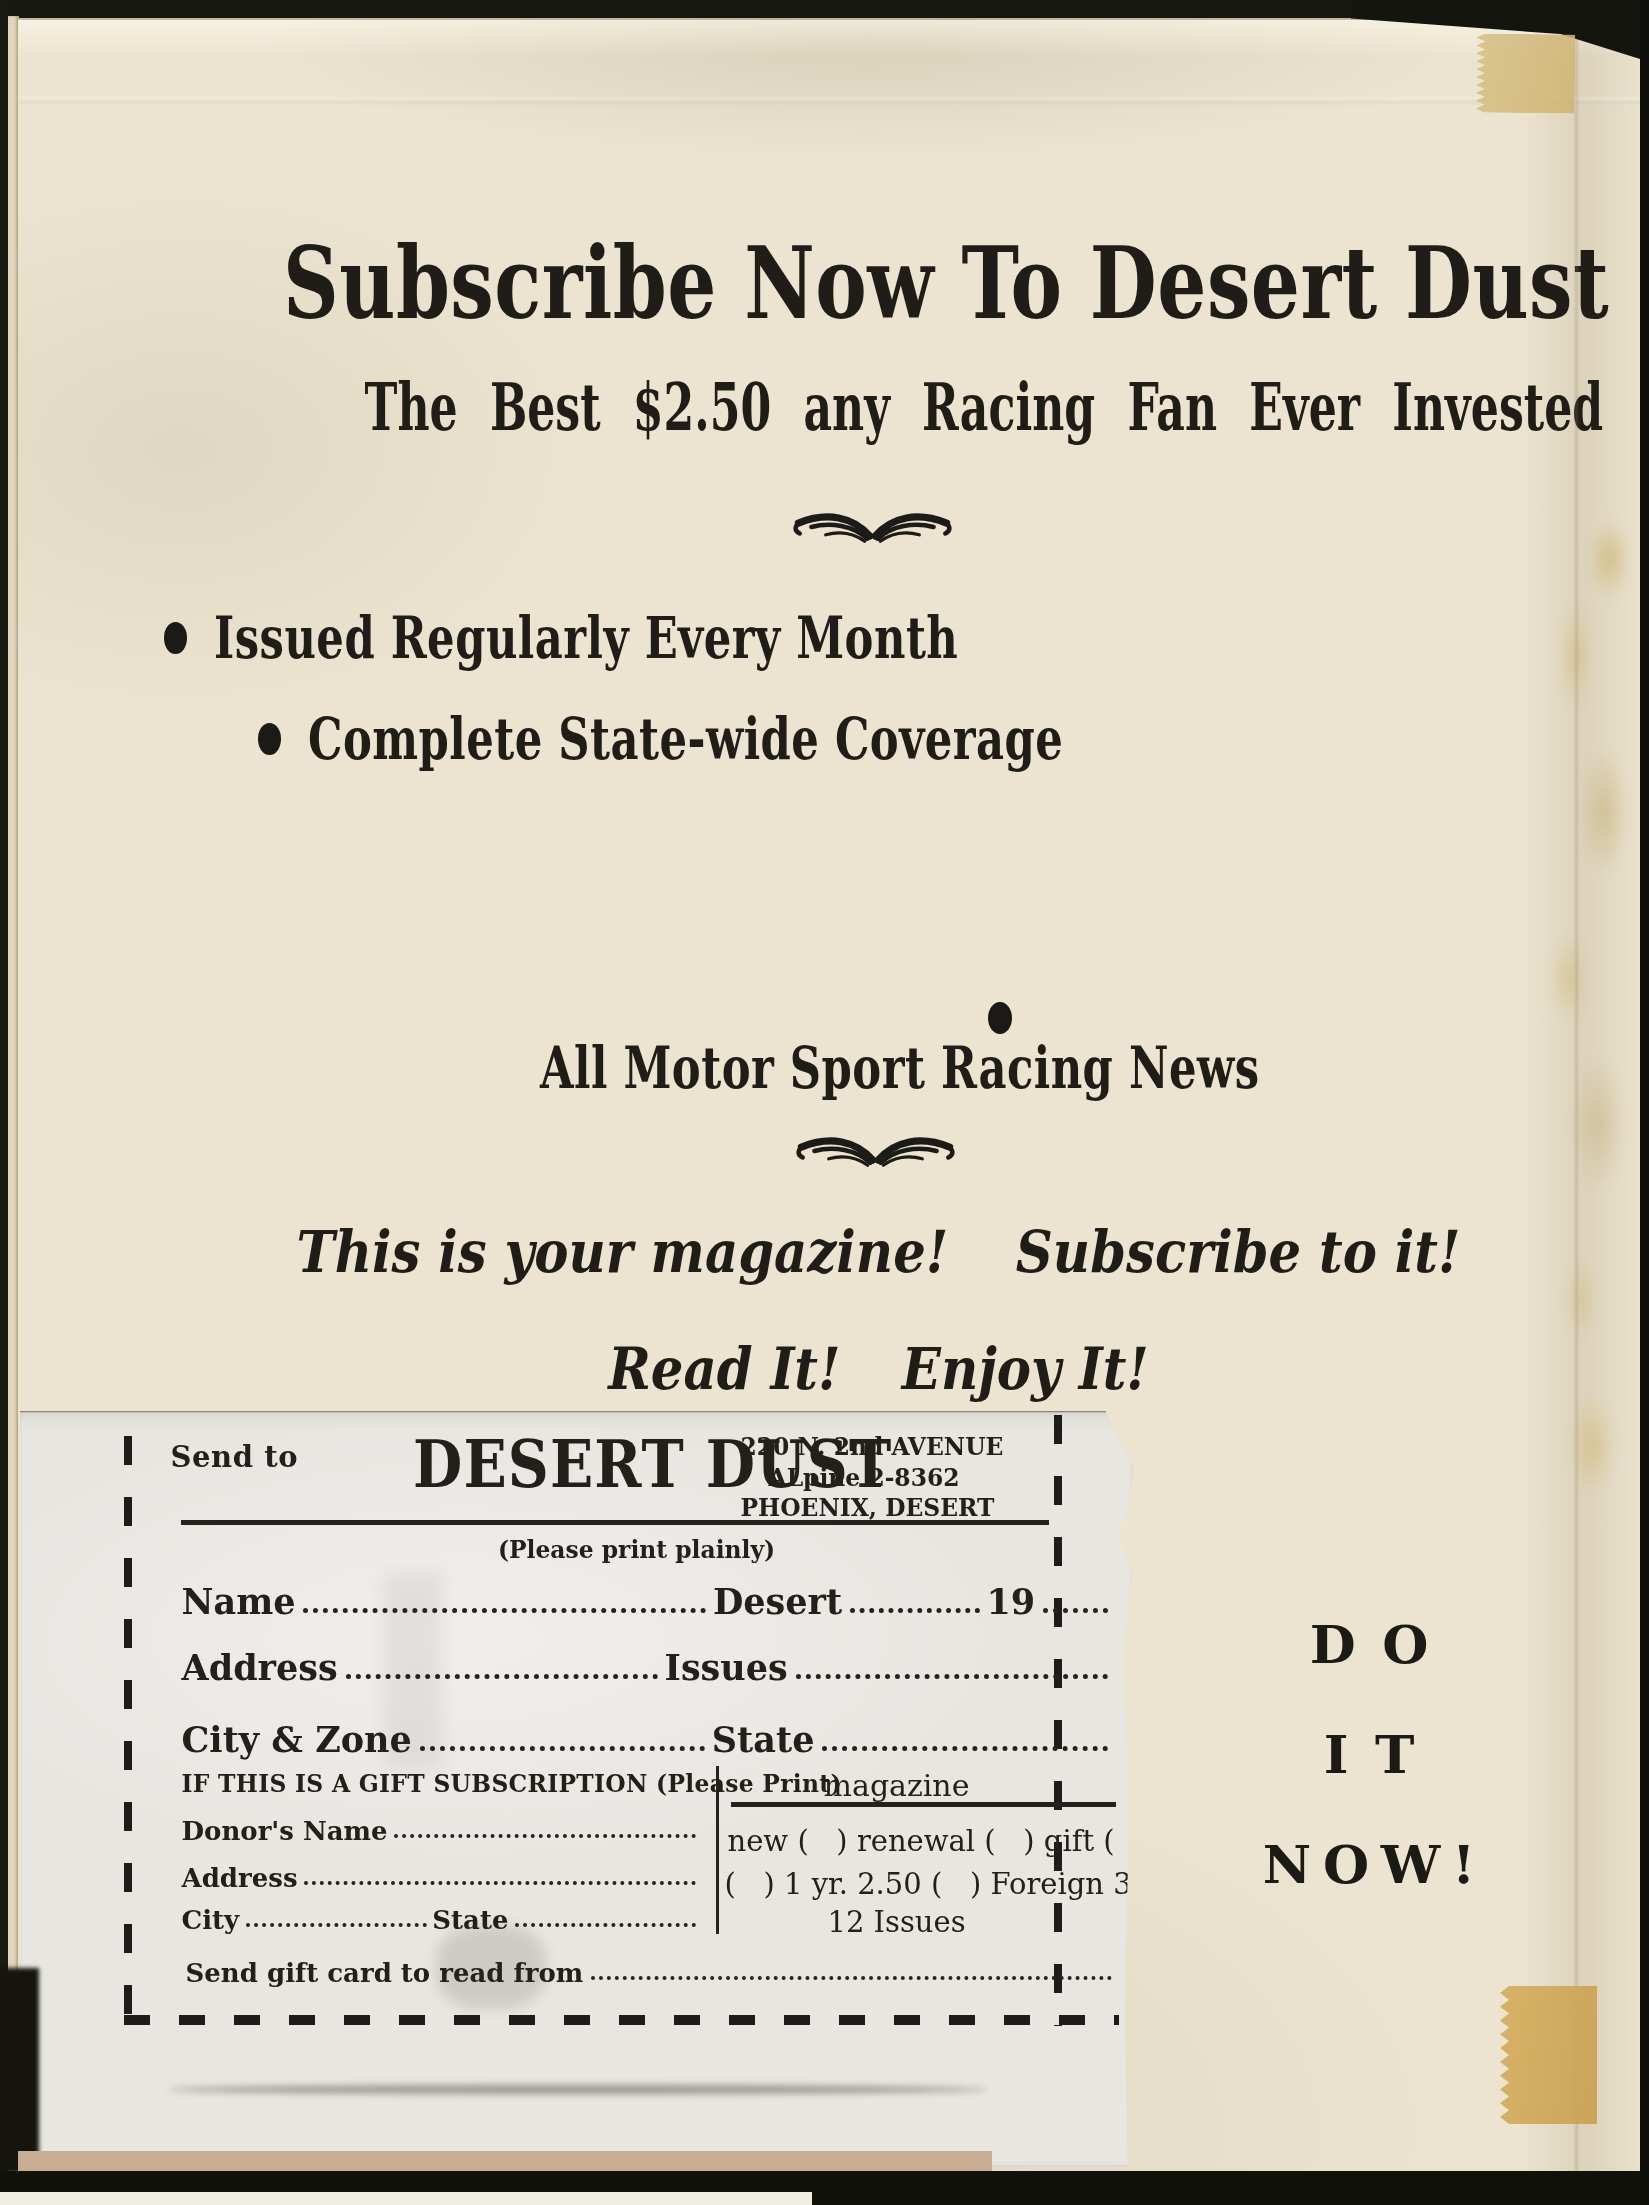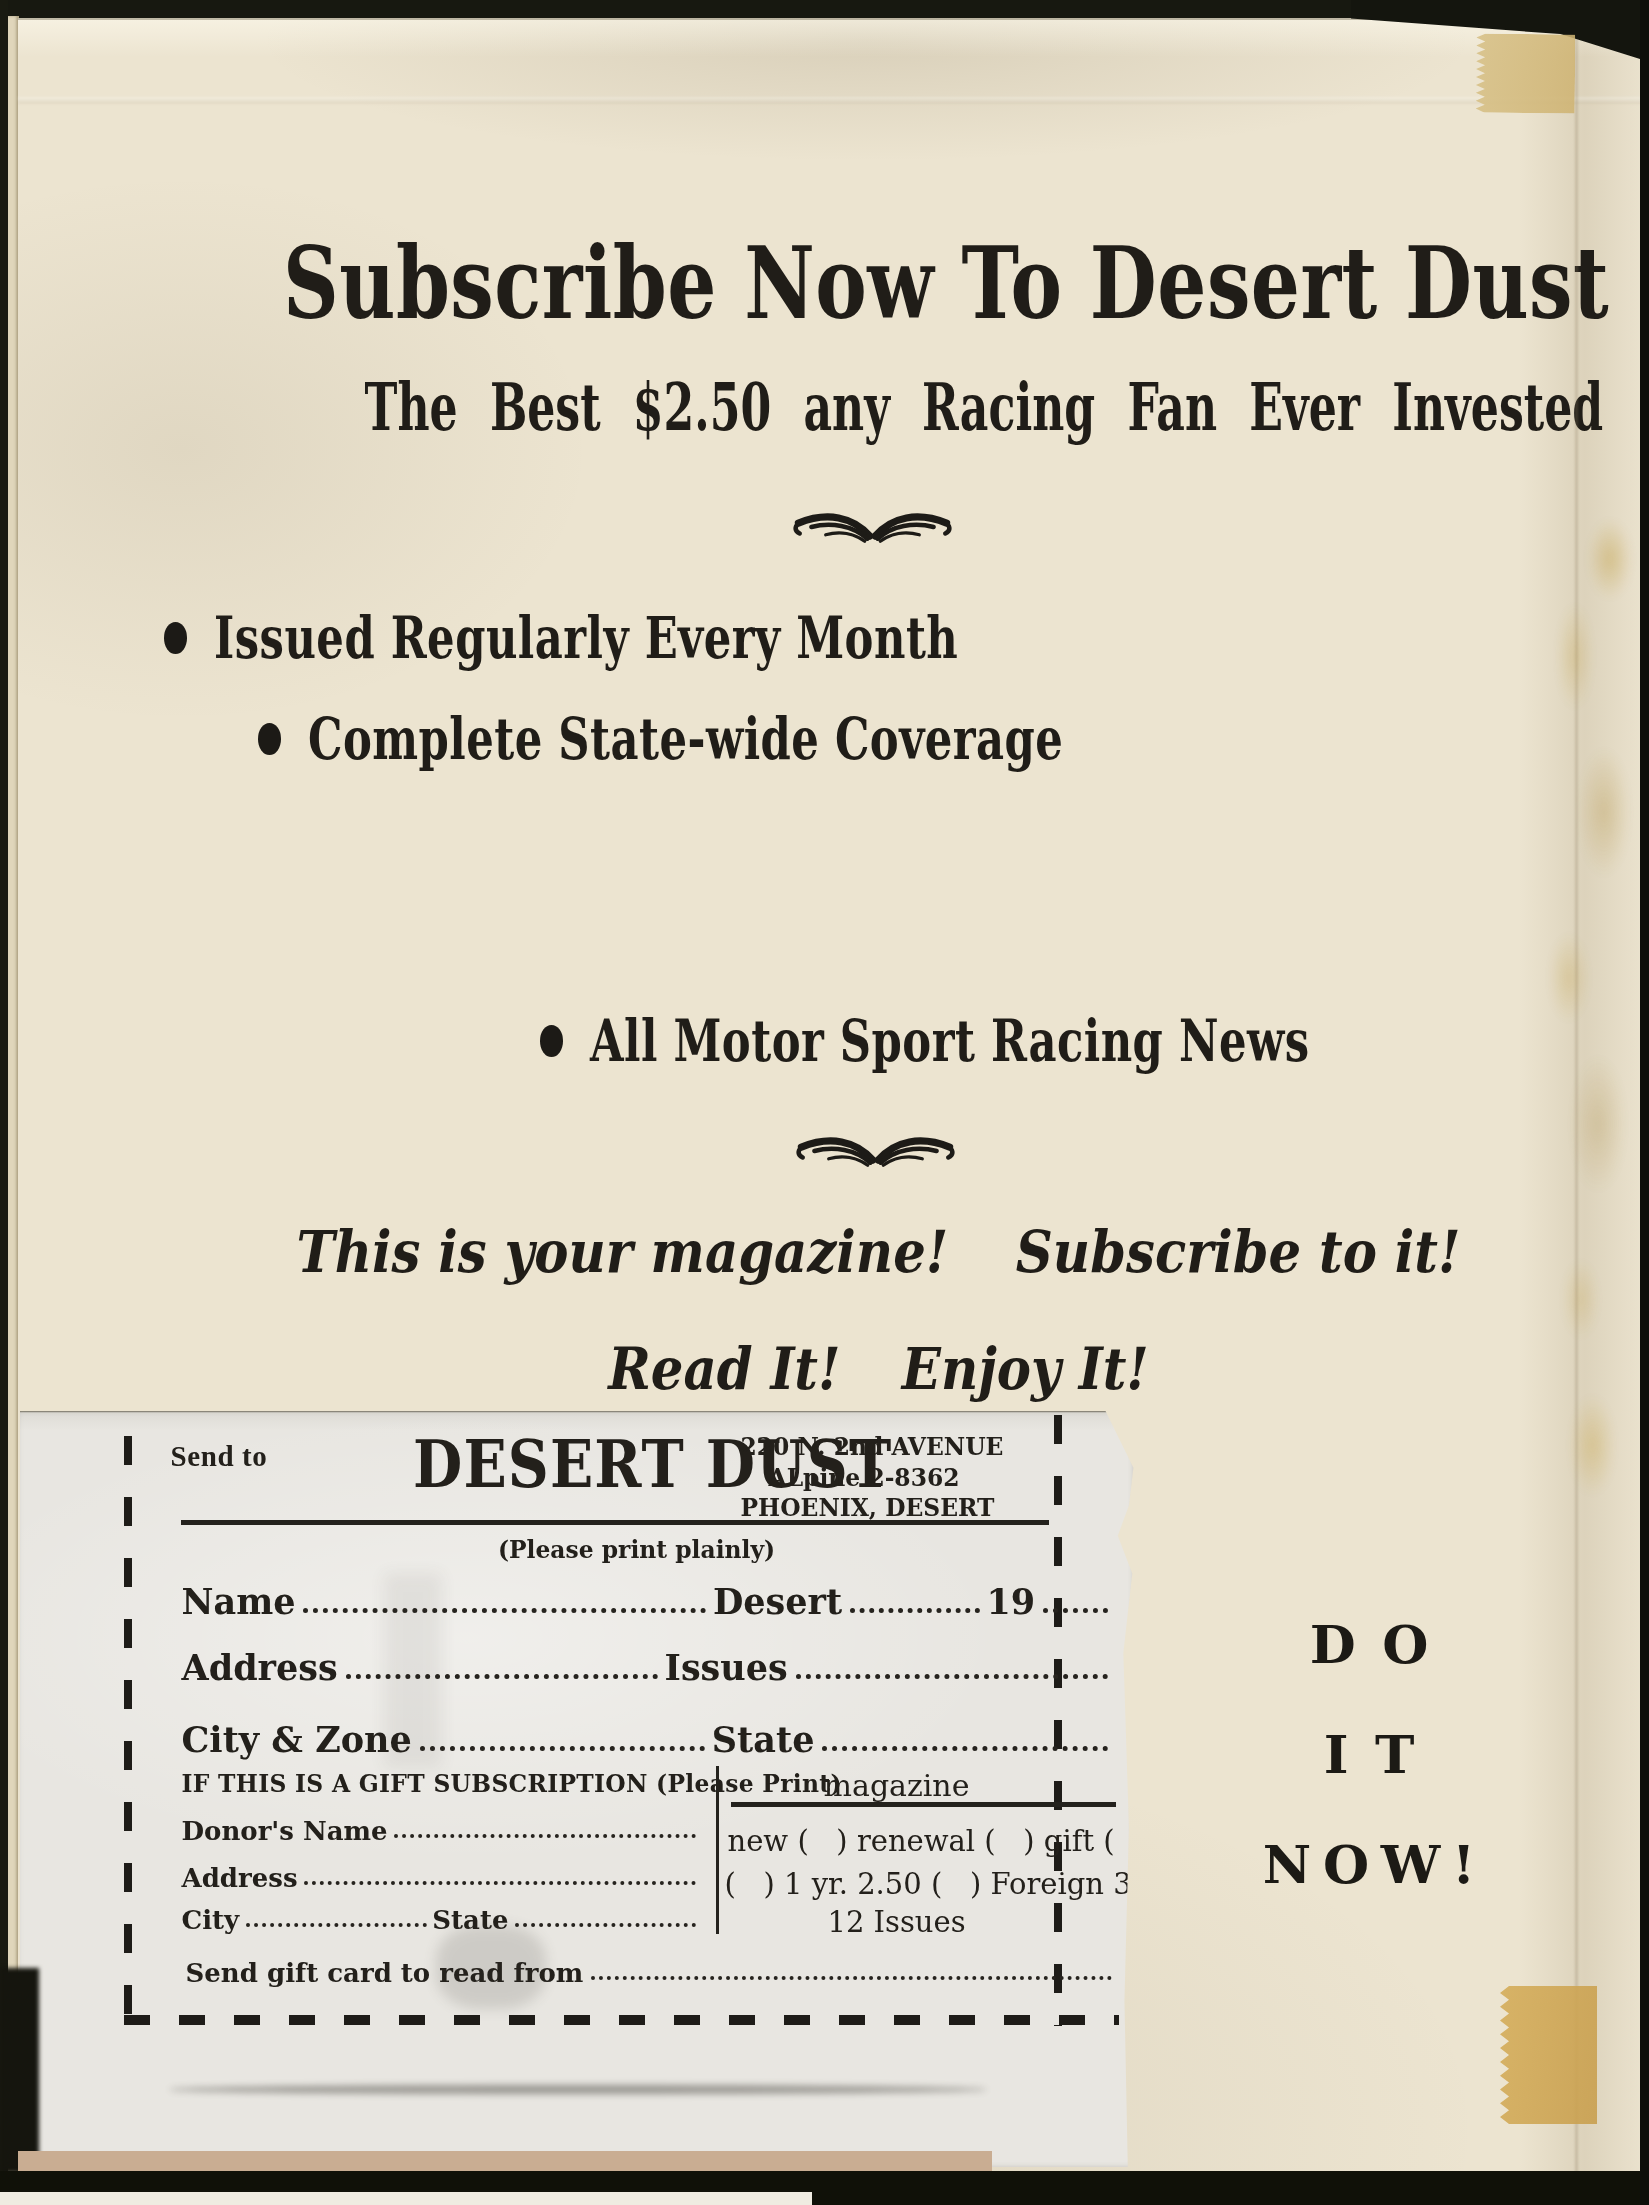--- a/index.html
+++ b/index.html
@@ -65,21 +65,21 @@
   .flourish-1 { left:770px; top:488px; }
   .flourish-2 { left:773px; top:1112px; }
 
   .bullet-item { white-space:nowrap; height:78px; display:flex; align-items:center; }
   .bullet-item .dot { display:inline-block; width:23.4px; height:32px; border-radius:50%;
                       background:#1c1a16; margin-right:27px; flex:none; }
   .bullet-item .bl-text { font-size:57px; font-weight:bold; letter-spacing:0.6px;
                       transform:scaleX(.76); transform-origin:0 50%; display:inline-block; }
   .b1 { left:146px; top:581px; }  .b2 { left:240px; top:682px; }
   .b3 { left:334px; top:783px; } .b4 { left:428px; top:883px; }
-  .b5 { left:522px; top:984px; }
+  .b5 { left:522px; top:984px;flex-direction:column; }
 
   .tagline { left:104px; width:1513px; display:flex; justify-content:center; white-space:nowrap;
              font-style:italic; font-weight:bold; font-size:57px;
              transform:scaleX(.9); transform-origin:50% 50%; }
   .tagline-1 { top:1200px; gap:75px; }
   .tagline-2 { top:1317px; gap:68px; }
 
   
   .card { left:19.5px; top:1411px; width:1115px; height:756px;
     background:
@@ -89,21 +89,21 @@
     clip-path:polygon(0 0,97.4% 0,99.9% 7.5%,99.5% 12.5%,98.5% 16.5%,99.8% 21.5%,99.0% 32%,99.5% 55%,99.1% 78%,99.4% 100%,0 100%);
     box-shadow:inset 0 1.3px 0 rgba(80,76,58,.55), inset -1.9px 0 5.2px rgba(110,105,90,.25);
     font-family:"DejaVu Serif","Liberation Serif",serif; color:#23201b;
   }
   .dash-v { width:8.4px; background:repeating-linear-gradient(180deg,#1e1c18 0 29px,rgba(0,0,0,0) 29px 61px); }
   .dash-left  { left:104px; top:25px;  height:592px; }
   .dash-right { left:1034px; top:3.9px;  height:611px; }
   .dash-bottom{ left:104px; top:604px; width:995px; height:9.7px;
                 background:repeating-linear-gradient(90deg,#1e1c18 0 26px,rgba(0,0,0,0) 26px 55px); }
 
-  .send-to { left:151px; top:29px; font-size:29px; font-weight:bold; letter-spacing:0.6px;font-family:Liberation Serif, serif; }
+  .send-to { left:151px; top:29px; font-size:29px; font-weight:bold; letter-spacing:0.6px; }
   .masthead { left:364px; top:14.3px; width:416px; text-align:center; white-space:nowrap;
               font-size:66px; font-weight:bold; letter-spacing:1.3px;
               transform:scaleX(.86); transform-origin:50% 50%; }
   .addr-block { left:721px; top:21px; width:247px; text-align:center;
                 font-size:23.4px; font-weight:bold; line-height:30.5px; white-space:nowrap; }
   .rule-1 { left:161px; top:109px; width:868px; height:4.5px; background:#24221d; }
   .print-note { left:422px; top:125px; width:390px; text-align:center; font-size:23.4px; font-weight:bold; }
 
   .f-row { display:flex; align-items:flex-end; white-space:nowrap; font-size:35px; font-weight:bold; }
   .f-row .lbl { padding-bottom:1.3px; }

